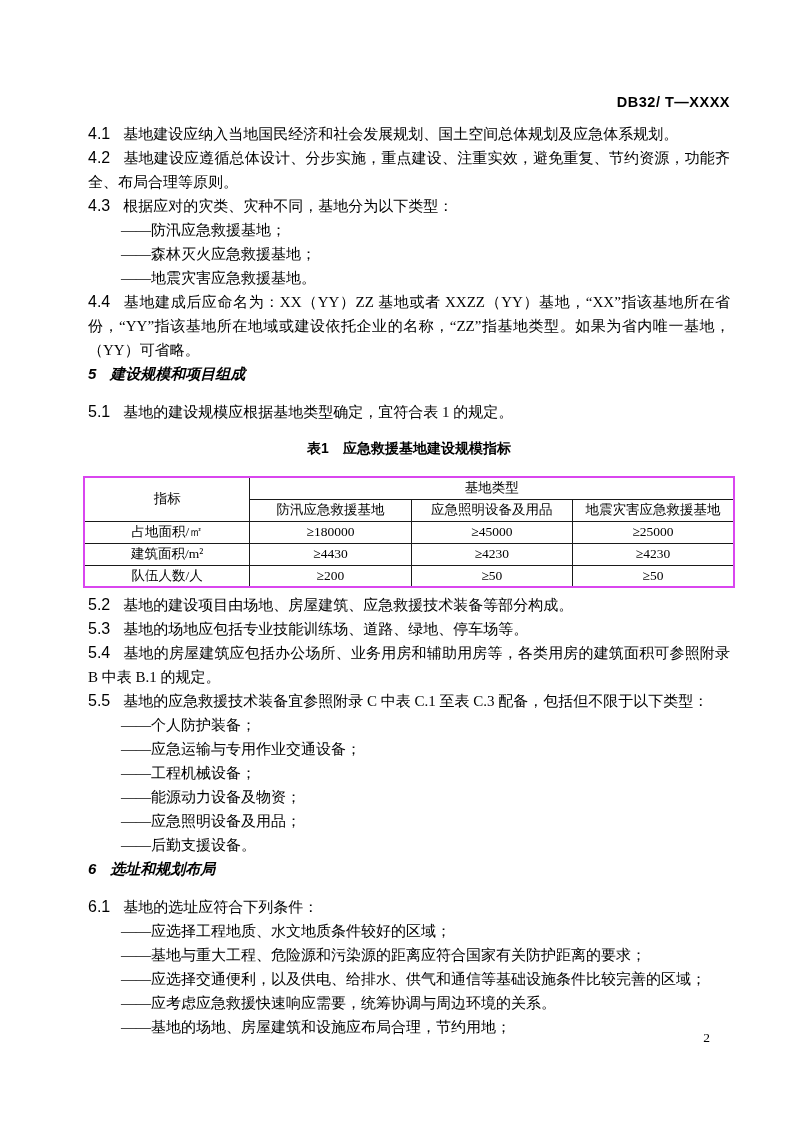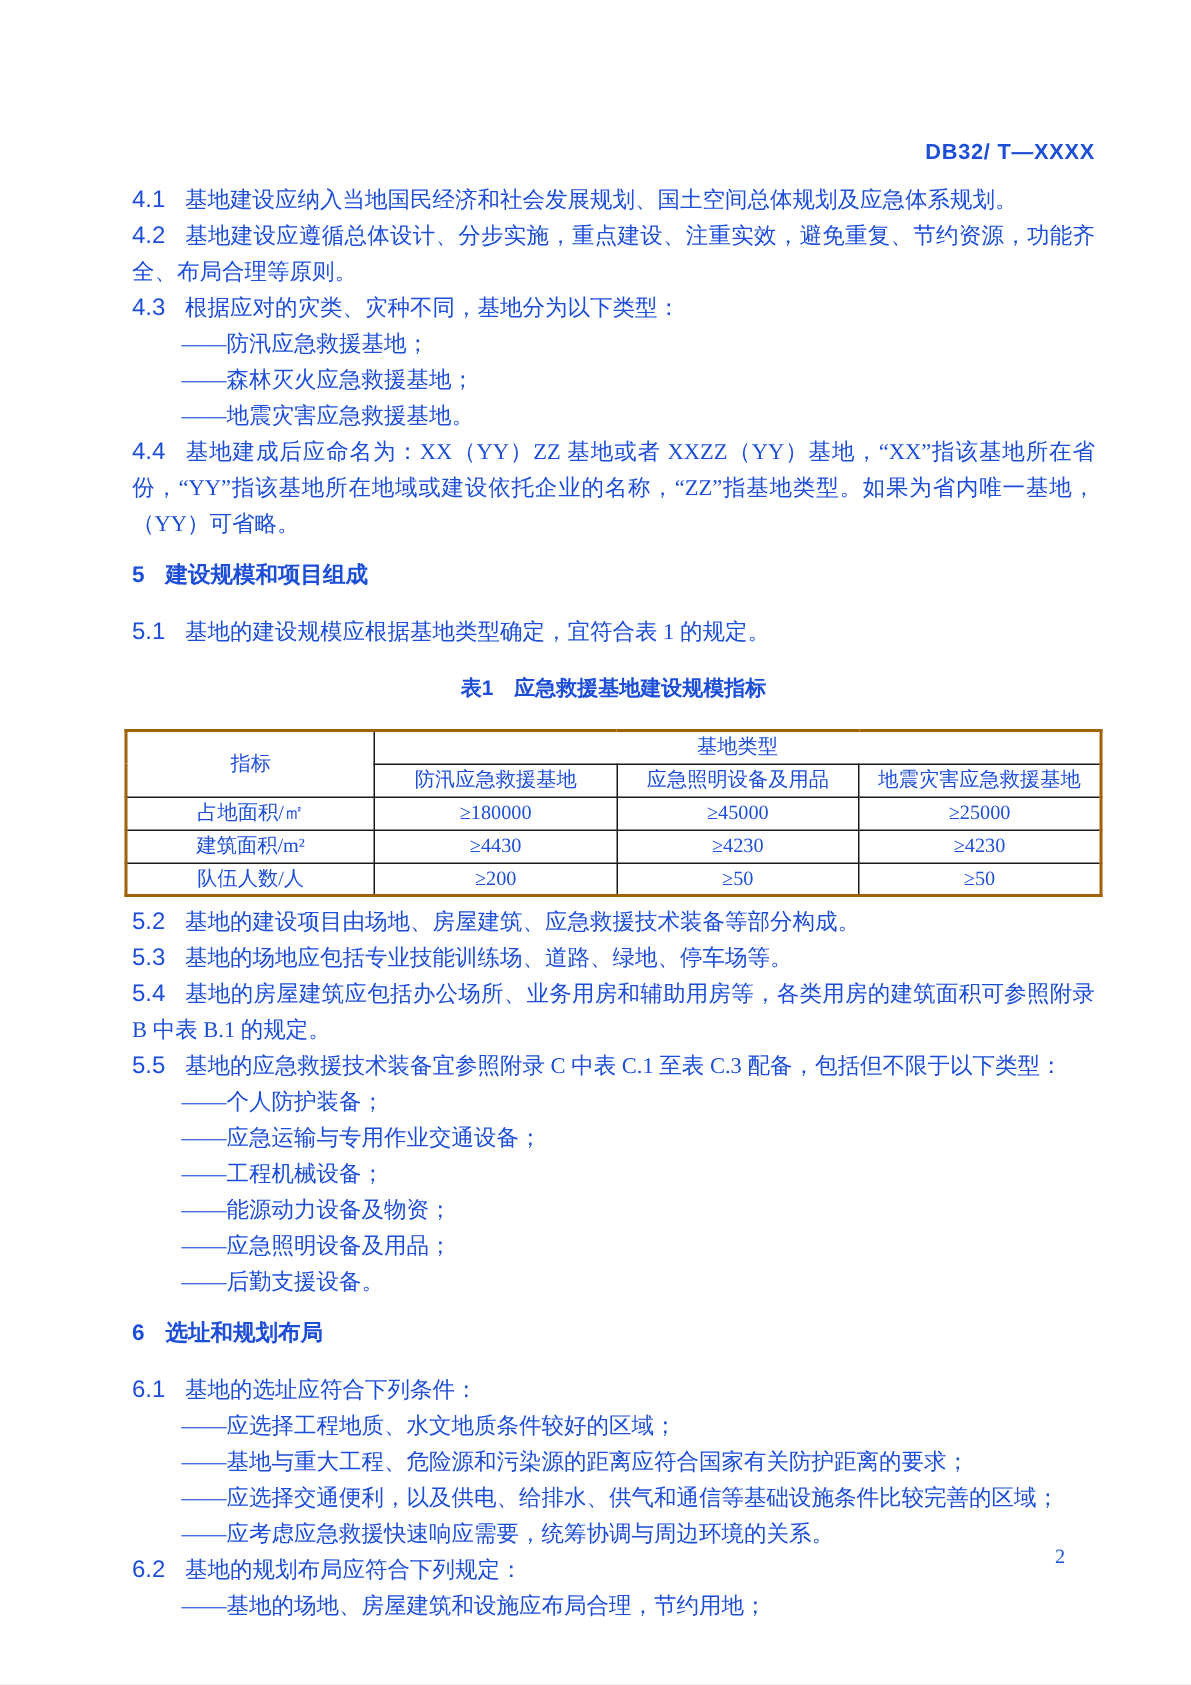--- a/index.html
+++ b/index.html
@@ -2,21 +2,21 @@
 <html><head>
 <meta charset="utf-8">
 <style>
   * { margin: 0; padding: 0; box-sizing: border-box; }
   html, body { background: #e8e8e8; }
   .page {
     position: relative;
     width: 794px; height: 1123px;
     margin: 0 auto;
     background: #ffffff;
-    color: #1d4ed8;
+    color: #000000;
     font-family: "Liberation Serif", "DejaVu Serif", serif;
     font-size: 15px;
     padding: 94px 64px 0 88px;
     overflow: hidden;
   }
   .doc-header {
     text-align: right;
     font-family: "Liberation Sans", "DejaVu Sans", sans-serif;
     font-weight: 700;
     font-size: 14.5px;
@@ -37,40 +37,40 @@
   p.dash-item {
     line-height: 24px;
     padding-left: 33px;
     text-align: justify;
   }
   h2.section-heading {
     font-family: "Liberation Sans", "DejaVu Sans", sans-serif;
     font-weight: 700;
     font-size: 15px;
     line-height: 24px;
-    margin-top: 10px;
     margin-bottom: 14px;
+    font-style: italic;
   }
   h2.section-heading .num { margin-right: 14px; }
   .table-caption {
     font-family: Liberation Sans, sans-serif;
     font-weight: 700;
     font-size: 14px;
     text-align: center;
     line-height: 24px;
     margin-top: 12px;
     margin-bottom: 16px;
   }
   table.scale-table {
     border-collapse: collapse;
     width: calc(100% + 10px);
     margin-left: -5px;
     table-layout: fixed;
     font-size: 13.5px;
-    border: 2px solid #a16207;
+    border: 2px solid #d946ef;
   }
   table.scale-table th, table.scale-table td {
     border: 1px solid #1a1a1a;
     text-align: center;
     vertical-align: middle;
     font-weight: normal;
     height: 22px;
     padding: 0 2px;
     line-height: 1.3;
   }
@@ -148,20 +148,19 @@
     <p class="dash-item">——应急照明设备及用品；</p>
     <p class="dash-item">——后勤支援设备。</p>
 
     <h2 class="section-heading"><span class="num">6</span><span>选址和规划布局</span></h2>
 
     <p class="clause"><span class="num">6.1</span><span>基地的选址应符合下列条件：</span></p>
     <p class="dash-item">——应选择工程地质、水文地质条件较好的区域；</p>
     <p class="dash-item">——基地与重大工程、危险源和污染源的距离应符合国家有关防护距离的要求；</p>
     <p class="dash-item">——应选择交通便利，以及供电、给排水、供气和通信等基础设施条件比较完善的区域；</p>
     <p class="dash-item">——应考虑应急救援快速响应需要，统筹协调与周边环境的关系。</p>
-    <p class="clause"><span class="num">6.2</span><span>基地的规划布局应符合下列规定：</span></p>
     <p class="dash-item">——基地的场地、房屋建筑和设施应布局合理，节约用地；</p>
 
   </div>
 
   <div class="page-number">2</div>
 
 </div>
 
 </body></html>

